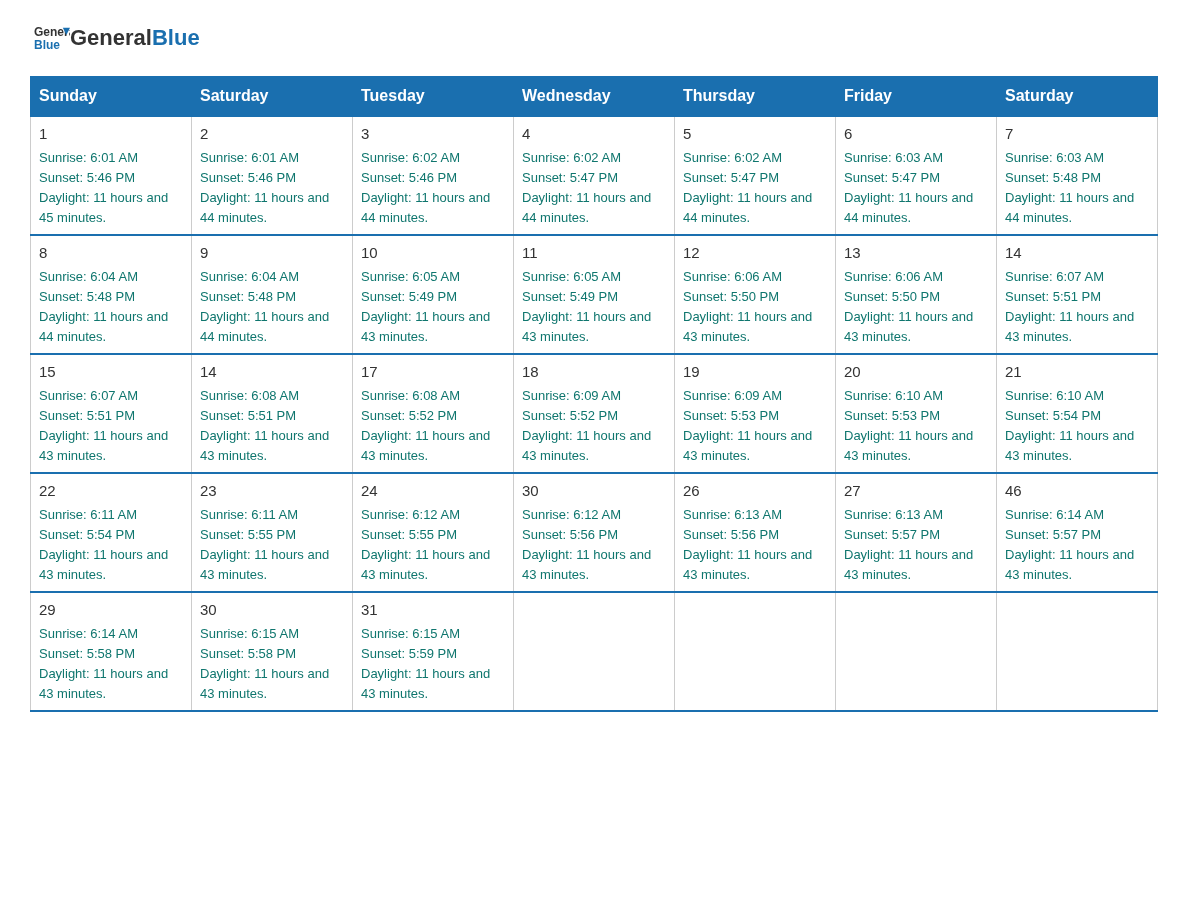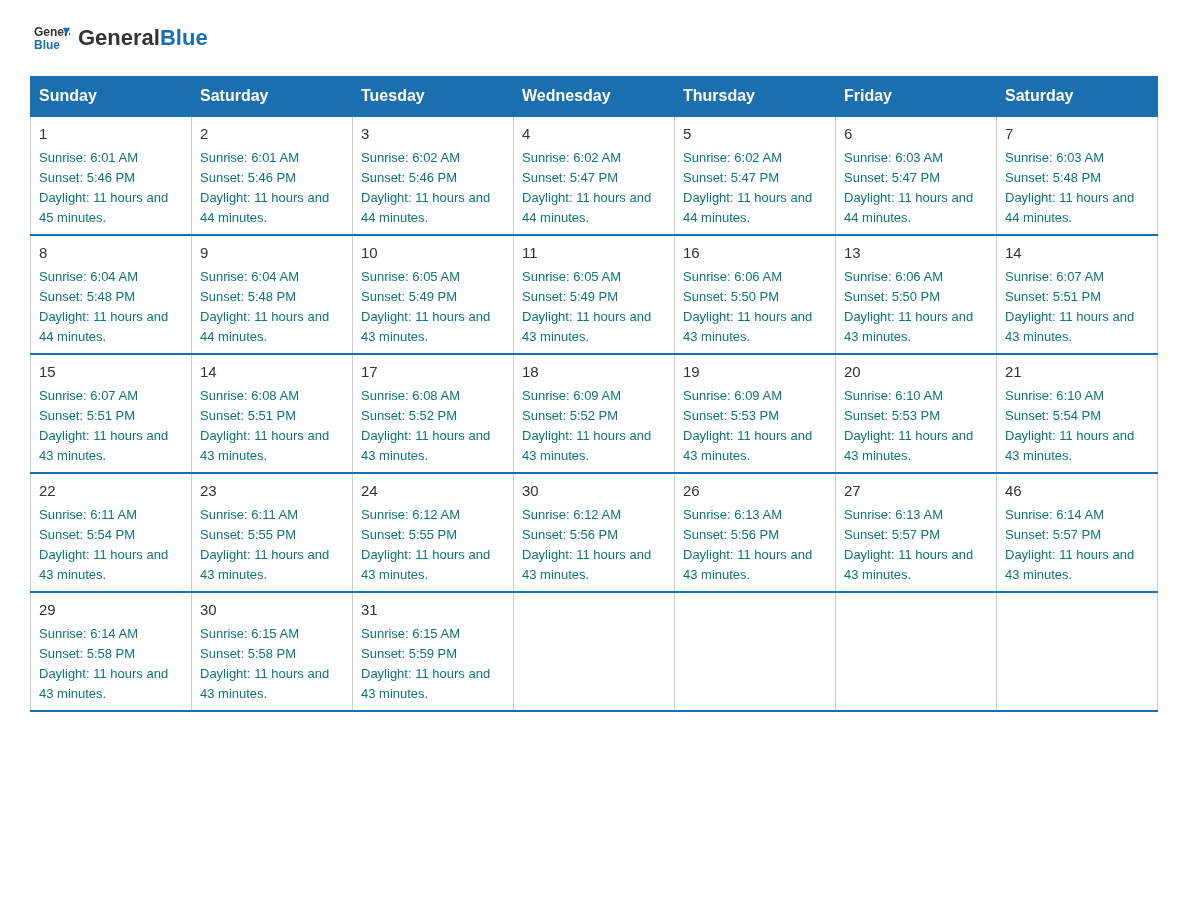--- a/index.html
+++ b/index.html
@@ -84,21 +84,21 @@
 </head>
 <body>
 
 <div class="header-area">
   <div class="logo-area">
     <svg class="logo-icon" viewBox="0 0 60 50" xmlns="http://www.w3.org/2000/svg">
       <text x="0" y="22" font-family="Arial" font-weight="bold" font-size="20" fill="#333">General</text>
       <text x="0" y="44" font-family="Arial" font-weight="bold" font-size="20" fill="#1a6faf">Blue</text>
       <polygon points="48,8 60,8 54,20" fill="#1a6faf"></polygon>
     </svg>
-    <div style="margin-left:8px;">
+    <div style="">
       <span style="font-size:22px;font-weight:bold;color:#333;">General</span><span style="font-size:22px;font-weight:bold;color:#1a6faf;">Blue</span>
     </div>
   </div>
   <div class="title-area">
     <div class="main-title"></div>
     <div class="subtitle"></div>
   </div>
 </div>
 
 <table class="calendar-table">
@@ -121,21 +121,21 @@
         <td><span class="day-number">4</span><span class="day-info">Sunrise: 6:02 AM<br>Sunset: 5:47 PM<br>Daylight: 11 hours and 44 minutes.</span></td>
         <td><span class="day-number">5</span><span class="day-info">Sunrise: 6:02 AM<br>Sunset: 5:47 PM<br>Daylight: 11 hours and 44 minutes.</span></td>
         <td><span class="day-number">6</span><span class="day-info">Sunrise: 6:03 AM<br>Sunset: 5:47 PM<br>Daylight: 11 hours and 44 minutes.</span></td>
         <td><span class="day-number">7</span><span class="day-info">Sunrise: 6:03 AM<br>Sunset: 5:48 PM<br>Daylight: 11 hours and 44 minutes.</span></td>
       </tr>
       <tr>
         <td><span class="day-number">8</span><span class="day-info">Sunrise: 6:04 AM<br>Sunset: 5:48 PM<br>Daylight: 11 hours and 44 minutes.</span></td>
         <td><span class="day-number">9</span><span class="day-info">Sunrise: 6:04 AM<br>Sunset: 5:48 PM<br>Daylight: 11 hours and 44 minutes.</span></td>
         <td><span class="day-number">10</span><span class="day-info">Sunrise: 6:05 AM<br>Sunset: 5:49 PM<br>Daylight: 11 hours and 43 minutes.</span></td>
         <td><span class="day-number">11</span><span class="day-info">Sunrise: 6:05 AM<br>Sunset: 5:49 PM<br>Daylight: 11 hours and 43 minutes.</span></td>
-        <td><span class="day-number">16</span><span class="day-info">Sunrise: 6:06 AM<br>Sunset: 5:50 PM<br>Daylight: 11 hours and 43 minutes.</span></td>
+        <td><span class="day-number">12</span><span class="day-info">Sunrise: 6:06 AM<br>Sunset: 5:50 PM<br>Daylight: 11 hours and 43 minutes.</span></td>
         <td><span class="day-number">13</span><span class="day-info">Sunrise: 6:06 AM<br>Sunset: 5:50 PM<br>Daylight: 11 hours and 43 minutes.</span></td>
         <td><span class="day-number">14</span><span class="day-info">Sunrise: 6:07 AM<br>Sunset: 5:51 PM<br>Daylight: 11 hours and 43 minutes.</span></td>
       </tr>
       <tr>
         <td><span class="day-number">15</span><span class="day-info">Sunrise: 6:07 AM<br>Sunset: 5:51 PM<br>Daylight: 11 hours and 43 minutes.</span></td>
         <td><span class="day-number">14</span><span class="day-info">Sunrise: 6:08 AM<br>Sunset: 5:51 PM<br>Daylight: 11 hours and 43 minutes.</span></td>
         <td><span class="day-number">17</span><span class="day-info">Sunrise: 6:08 AM<br>Sunset: 5:52 PM<br>Daylight: 11 hours and 43 minutes.</span></td>
         <td><span class="day-number">18</span><span class="day-info">Sunrise: 6:09 AM<br>Sunset: 5:52 PM<br>Daylight: 11 hours and 43 minutes.</span></td>
         <td><span class="day-number">19</span><span class="day-info">Sunrise: 6:09 AM<br>Sunset: 5:53 PM<br>Daylight: 11 hours and 43 minutes.</span></td>
         <td><span class="day-number">20</span><span class="day-info">Sunrise: 6:10 AM<br>Sunset: 5:53 PM<br>Daylight: 11 hours and 43 minutes.</span></td>

